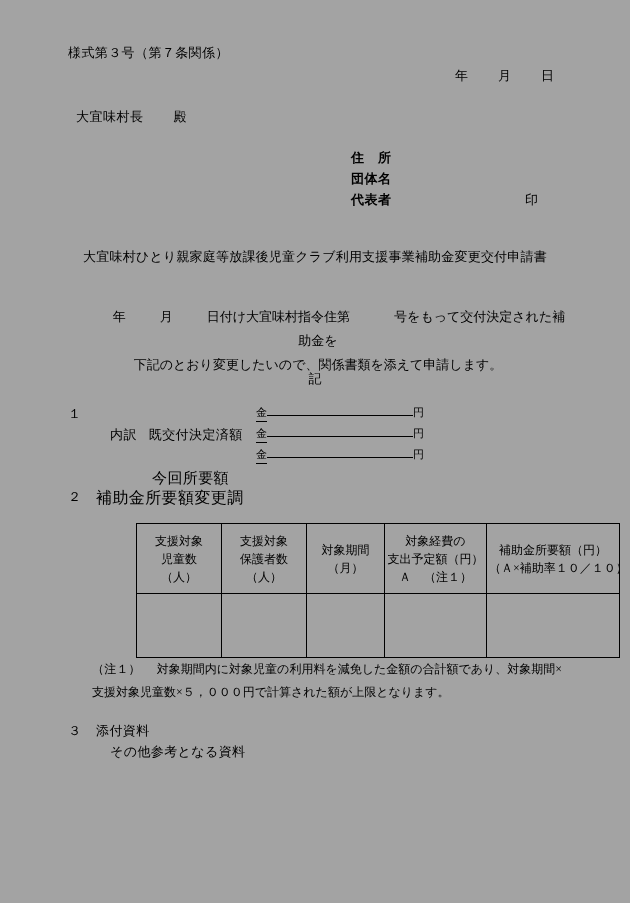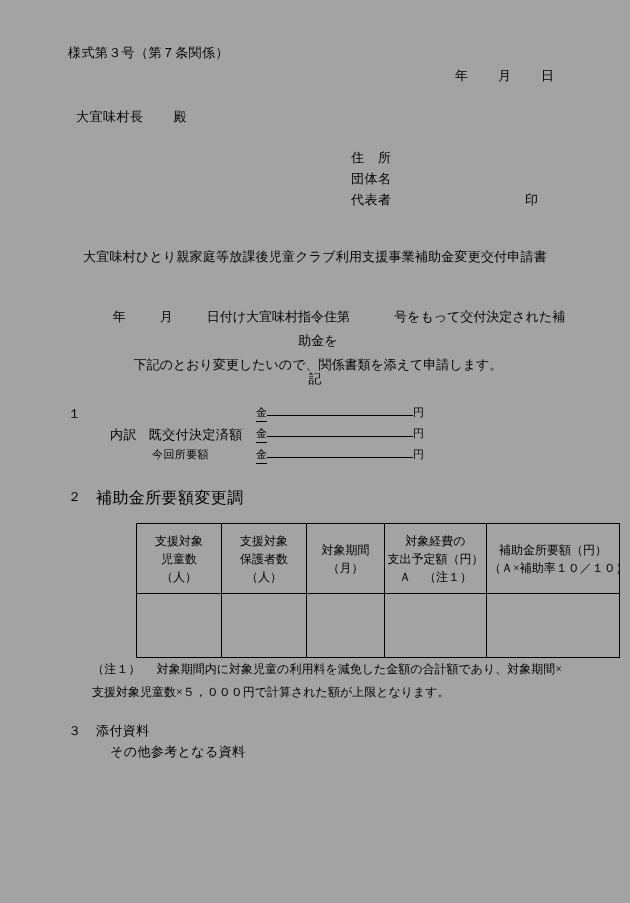--- a/index.html
+++ b/index.html
@@ -38,21 +38,21 @@
   }
   .addressee .sep { display: inline-block; width: 30px; }
 
   
   .applicant {
     left: 351px; top: 147px;
     font-size: 13px;
     line-height: 21px;
   }
   .applicant .row { position: relative; height: 21px; }
-  .applicant .lbl { letter-spacing: 0.5px; }
+  .applicant .lbl { letter-spacing: 0.5px; font-weight: bold; }
   .seal {
     position: absolute;
     left: 174px; top: 0;
     font-size: 13px;
   }
 
   
   .doc-title {
     left: 0; top: 248px;
     width: 630px;
@@ -81,21 +81,21 @@
     width: 630px;
     text-align: center;
     font-size: 13px;
   }
 
   
   .sec1-num { left: 68px; top: 405px; font-size: 13px; }
   .sec1-l1 { left: 96px; top: 405px; font-size: 13px; letter-spacing: 0.4px; }
   .sec1-l2 { left: 110px; top: 426px; font-size: 13px; letter-spacing: 0.4px; }
   .sec1-l2 .gap { display: inline-block; width: 12px; }
-  .sec1-l3 { left: 152px; top: 447px; font-size: 11px; letter-spacing: 0.4px; text-align: center; }
+  .sec1-l3 { left: 152px; top: 469px; font-size: 15px; letter-spacing: 0.4px; text-align: center; }
 
   .amount-field { font-size: 11px; }
   .amount-field .kin {
     display: inline-block;
     border-bottom: 1px solid #000;
     padding-bottom: 1px;
   }
   .amount-field .fill {
     display: inline-block;
     width: 146px;

